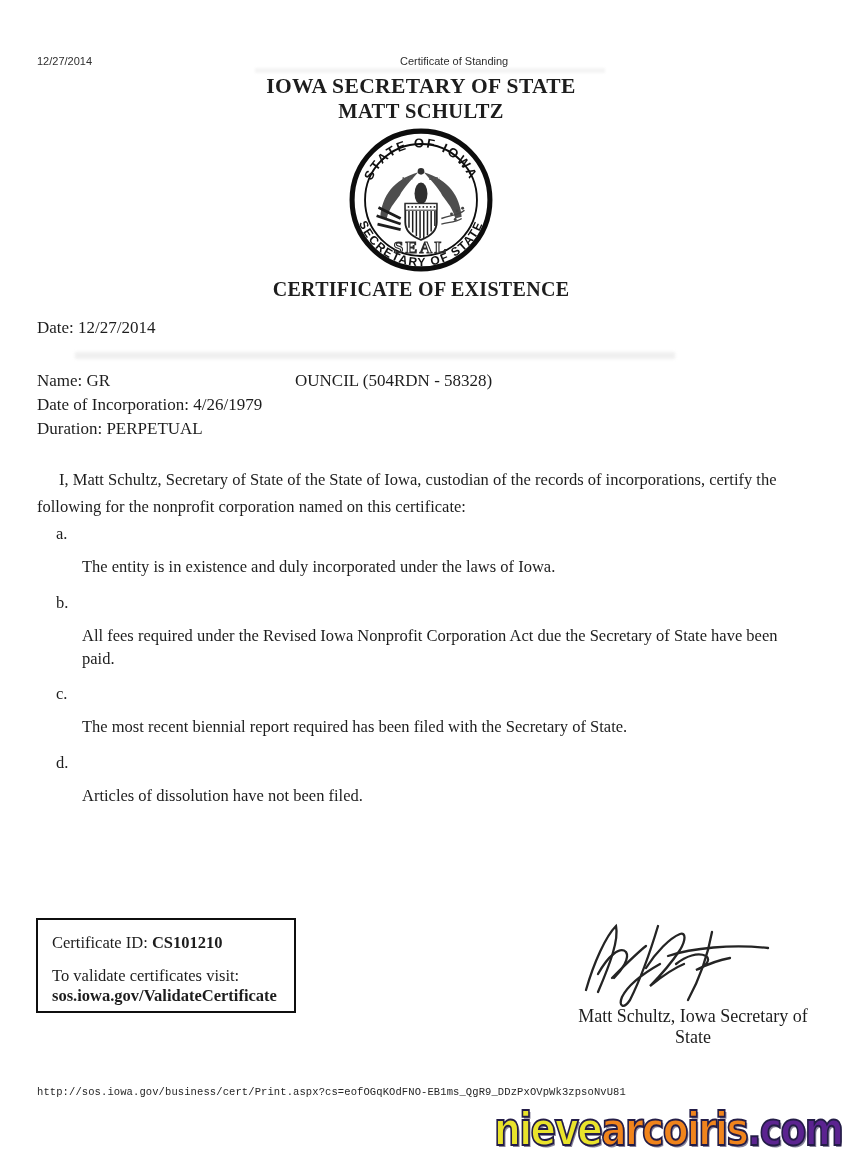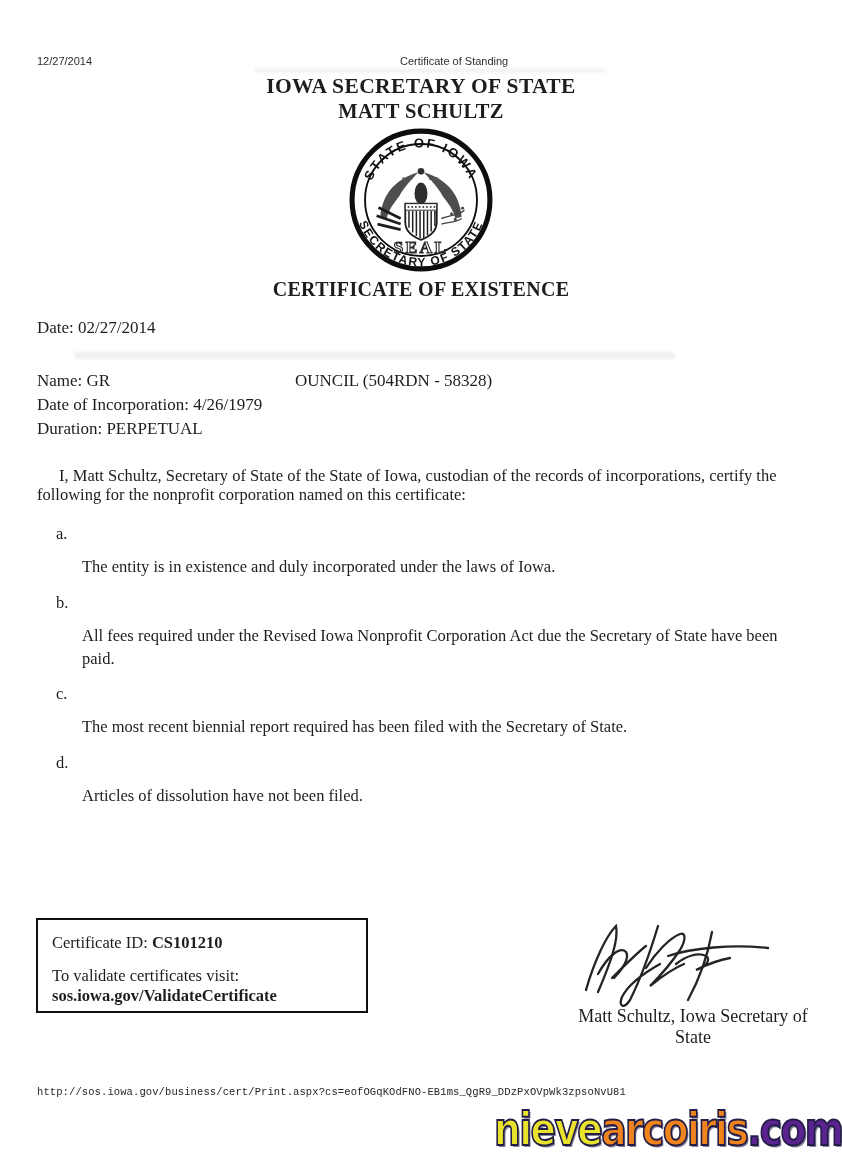--- a/index.html
+++ b/index.html
@@ -15,30 +15,30 @@
   .agency-title{left:0;right:0;top:74px;text-align:center;font-size:21.5px;font-weight:bold;letter-spacing:.4px;}
   .agency-officer{left:0;right:0;top:100px;text-align:center;font-size:20.5px;font-weight:bold;letter-spacing:.4px;}
   .cert-heading{left:0;right:0;top:278px;text-align:center;font-size:20px;font-weight:bold;letter-spacing:.3px;}
   
   .body-line{font-size:17px;}
   .date-line{left:37px;top:318px;}
   .name-prefix{left:37px;top:371px;}
   .name-suffix{left:295px;top:371px;}
   .doi-line{left:37px;top:395px;}
   .duration-line{left:37px;top:419px;}
-  .certify-paragraph{left:37px;top:466px;width:792px;font-size:16.5px;line-height:19px;text-indent:22px;}
+  .certify-paragraph{left:37px;top:466px;width:792px;font-size:16.5px;line-height:27px;text-indent:22px;}
   .statements{left:56px;top:522px;width:760px;}
   .statement{display:flex;margin-bottom:12.5px;font-size:16.5px;line-height:23px;}
   .statement .marker{width:26px;flex:0 0 26px;}
   .statement .stext{width:716px;margin-top:33px;}
   
   .smudge1{left:75px;top:352px;width:600px;height:7px;background:rgba(165,165,165,.18);filter:blur(1.5px);}
   .smudge2{left:255px;top:68px;width:350px;height:5px;background:rgba(170,170,170,.13);filter:blur(1.2px);}
   
-  .cert-box{left:36px;top:918px;width:332px;height:95px;border:2.5px solid #0f0f0f;box-sizing:border-box;padding:13px 14px 0 14px;font-size:16.5px;}
+  .cert-box{left:36px;top:918px;width:260px;height:95px;border:2.5px solid #0f0f0f;box-sizing:border-box;padding:13px 14px 0 14px;font-size:16.5px;}
   .cert-box .row1{margin-bottom:13px;}
   .cert-box .bold{font-weight:bold;}
   
   .signature-svg{left:572px;top:912px;width:212px;height:96px;}
   .signature-caption{left:560px;top:1006px;width:266px;text-align:center;font-size:18px;}
   
   .seal{left:347px;top:126px;width:148px;height:148px;}
   
   .watermark{
     right:0px;top:1102px;height:52px;display:flex;align-items:center;
@@ -98,21 +98,21 @@
         <circle cx="90.5" cy="87.5" r="1"></circle>
           <circle cx="94.5" cy="87.5" r="1"></circle>
       </g>
       <path d="M67,92 L67,110 M71,92 L71,115 M75,92 L75,119 M79,92 L79,121 M83,92 L83,121 M87,92 L87,118 M91,92 L91,114 M95,92 L95,108" stroke="#1f1f1f" stroke-width="1.6"></path>
       <text x="80" y="137" text-anchor="middle" font-family="Liberation Serif, serif" font-size="19" font-weight="bold" letter-spacing="2.5" fill="#fdfdfd" stroke="#2a2a2a" stroke-width="1.2">SEAL</text>
     </g>
   </svg>
 
   <div class="abs cert-heading">CERTIFICATE OF EXISTENCE</div>
 
-  <div class="abs body-line date-line">Date: 02/27/2014</div>
+  <div class="abs body-line date-line">Date: 12/27/2014</div>
   <div class="abs smudge1"></div>
   <div class="abs body-line name-prefix">Name: GR</div>
   <div class="abs body-line name-suffix">OUNCIL (504RDN - 58328)</div>
   <div class="abs body-line doi-line">Date of Incorporation: 4/26/1979</div>
   <div class="abs body-line duration-line">Duration: PERPETUAL</div>
 
   <div class="abs certify-paragraph">I, Matt Schultz, Secretary of State of the State of Iowa, custodian of the records of incorporations, certify the following for the nonprofit corporation named on this certificate:</div>
 
   <div class="abs statements">
     <div class="statement">

